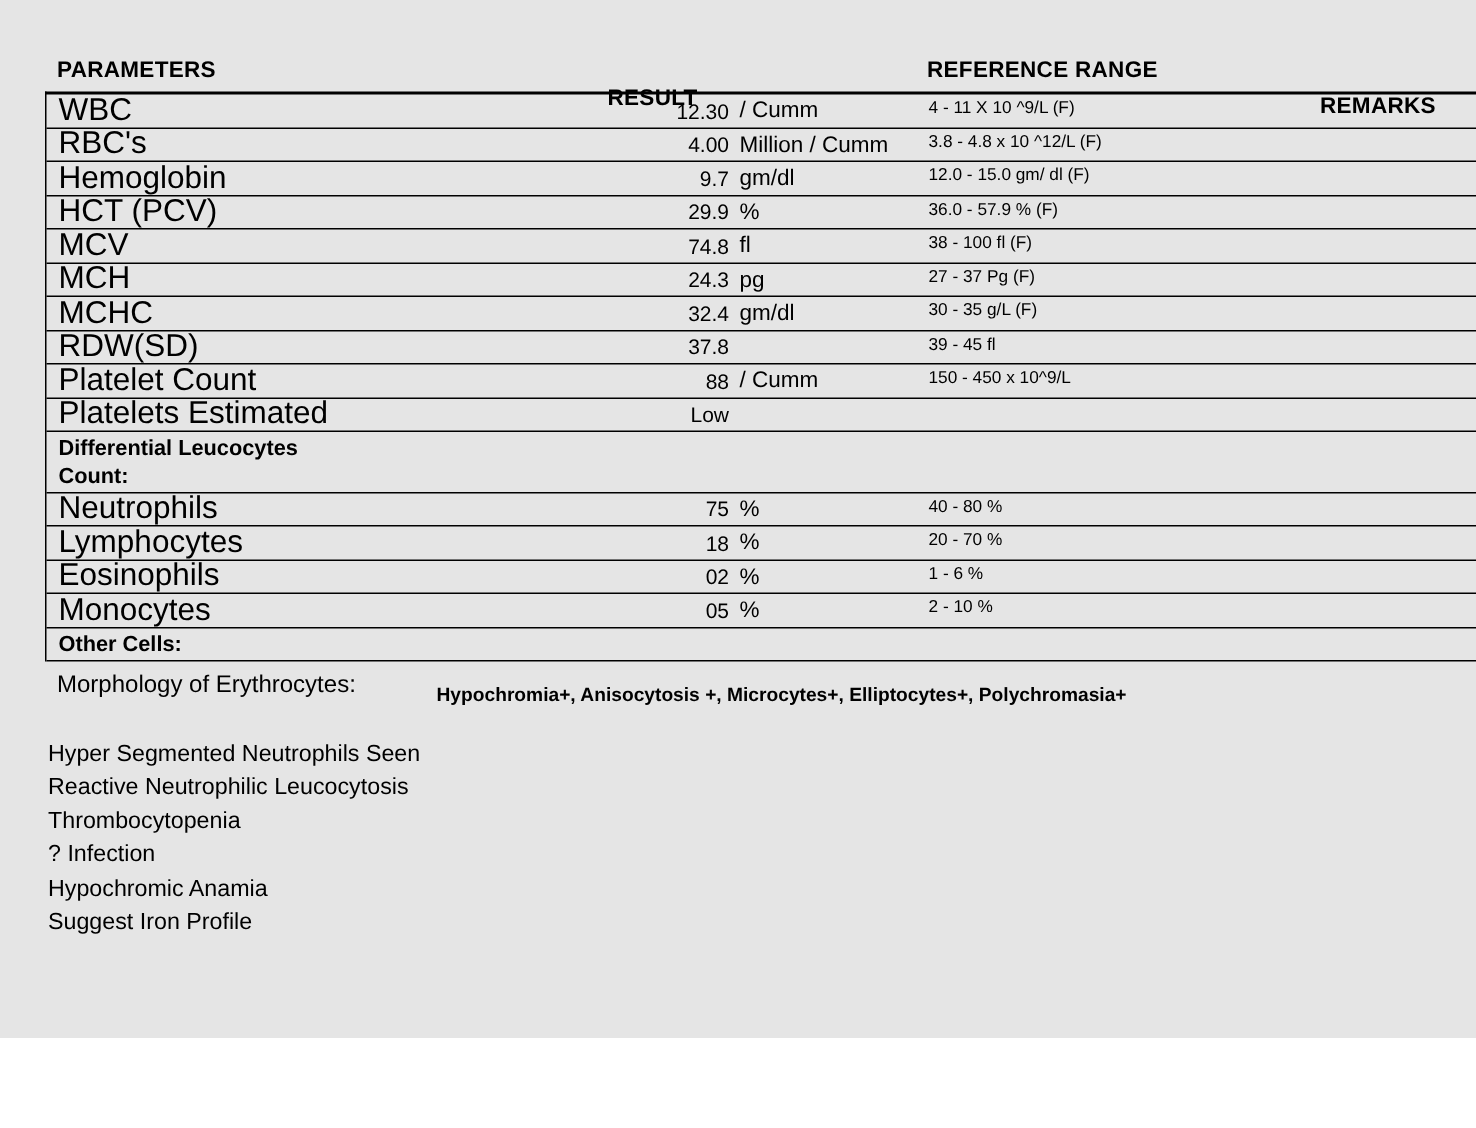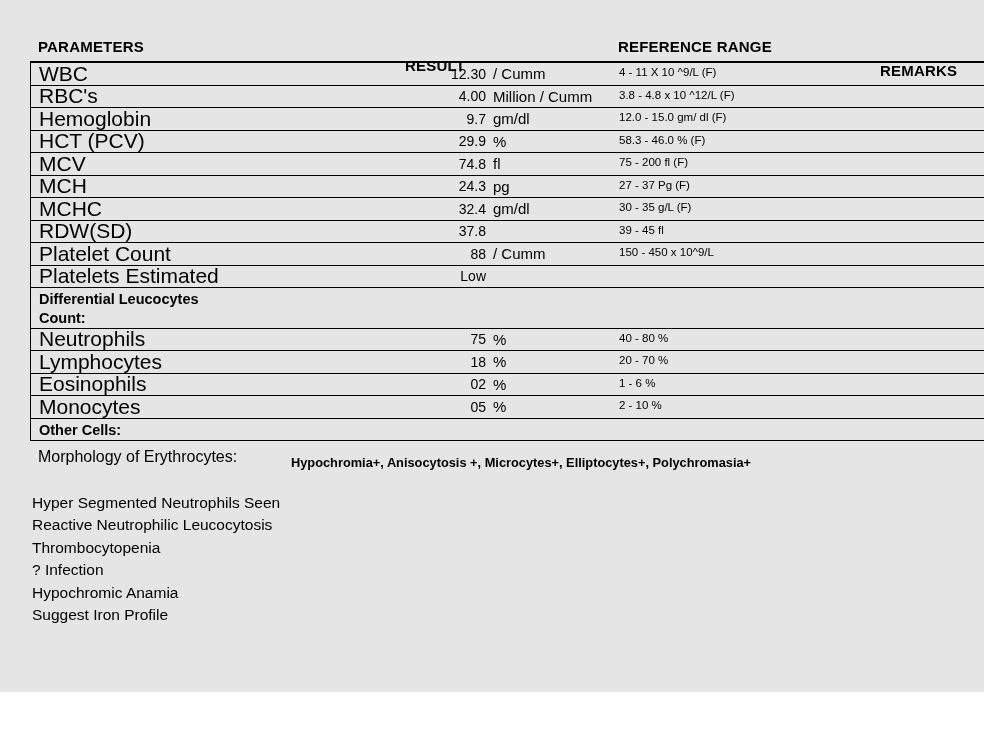--- a/index.html
+++ b/index.html
@@ -142,28 +142,28 @@
         <div class="cell param">Hemoglobin</div>
         <div class="cell val">9.7</div>
         <div class="cell unit">gm/dl</div>
         <div class="cell range">12.0 - 15.0 gm/ dl (F)</div>
         <div class="cell remarks"></div>
       </div>
       <div class="trow">
         <div class="cell param">HCT (PCV)</div>
         <div class="cell val">29.9</div>
         <div class="cell unit">%</div>
-        <div class="cell range">58.3 - 46.0 % (F)</div>
+        <div class="cell range">36.0 - 57.9 % (F)</div>
         <div class="cell remarks"></div>
       </div>
       <div class="trow">
         <div class="cell param">MCV</div>
         <div class="cell val">74.8</div>
         <div class="cell unit">fl</div>
-        <div class="cell range">75 - 200 fl (F)</div>
+        <div class="cell range">38 - 100 fl (F)</div>
         <div class="cell remarks"></div>
       </div>
       <div class="trow">
         <div class="cell param">MCH</div>
         <div class="cell val">24.3</div>
         <div class="cell unit">pg</div>
         <div class="cell range">27 - 37 Pg (F)</div>
         <div class="cell remarks"></div>
       </div>
       <div class="trow">

